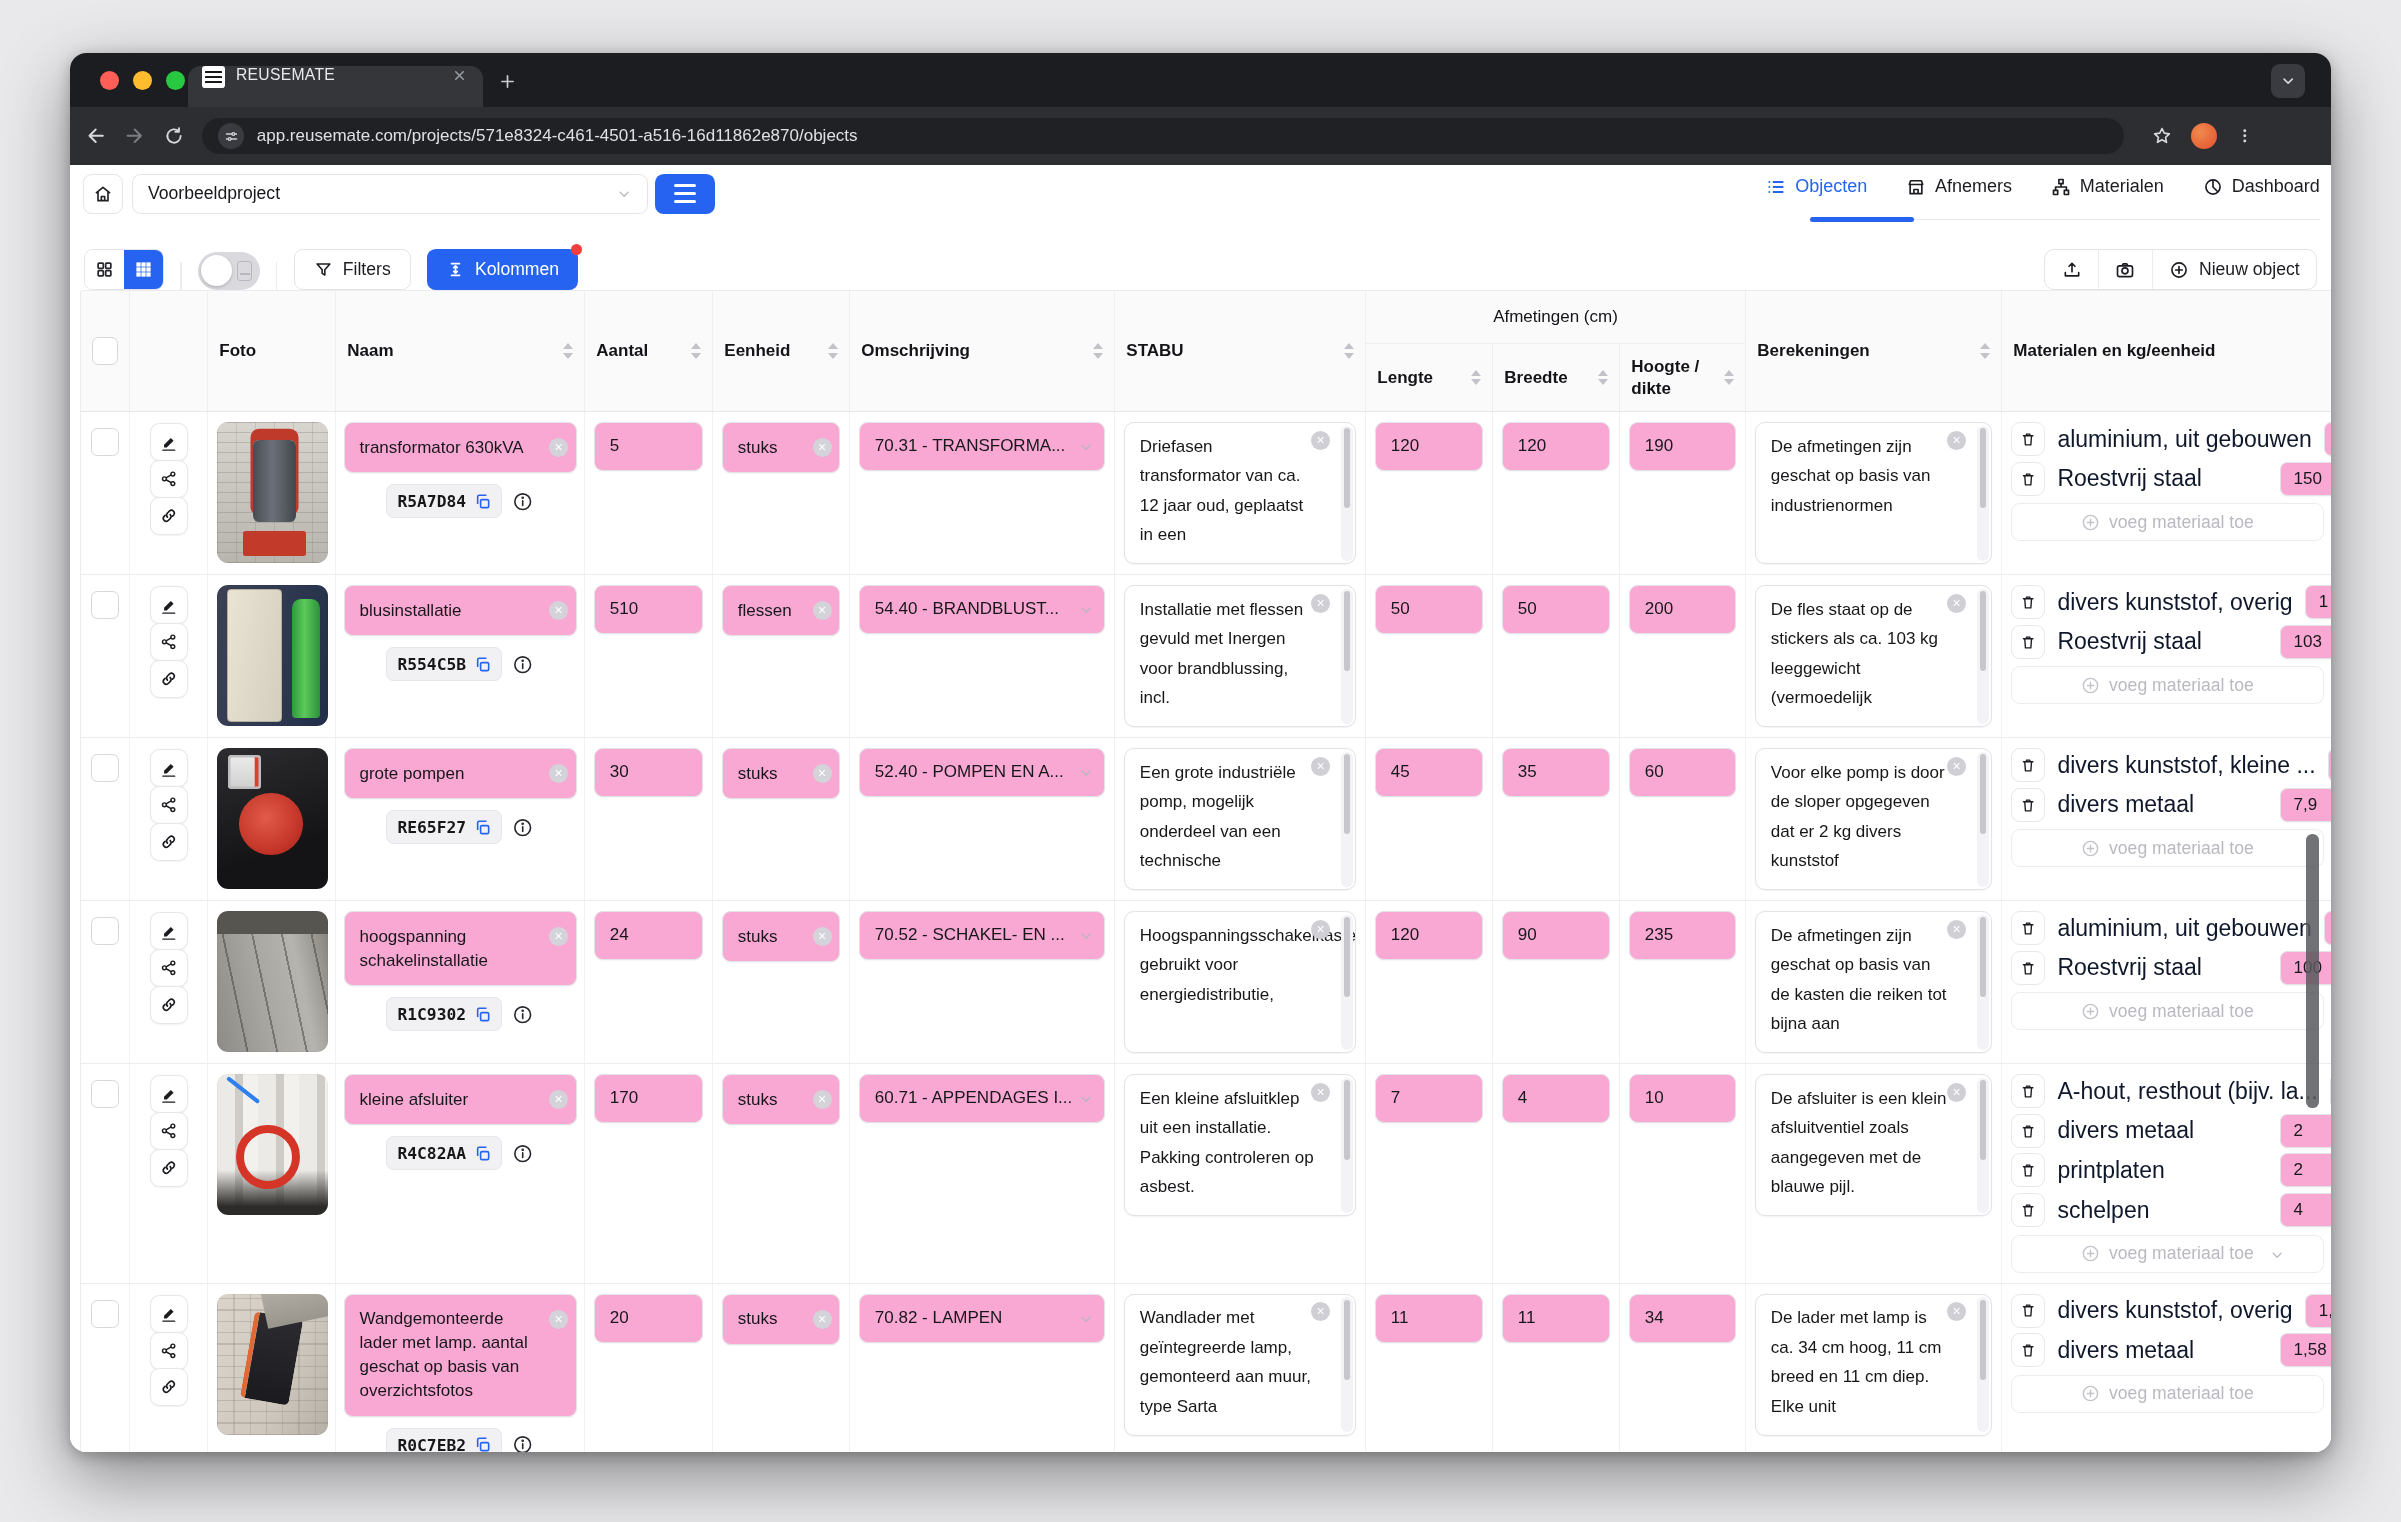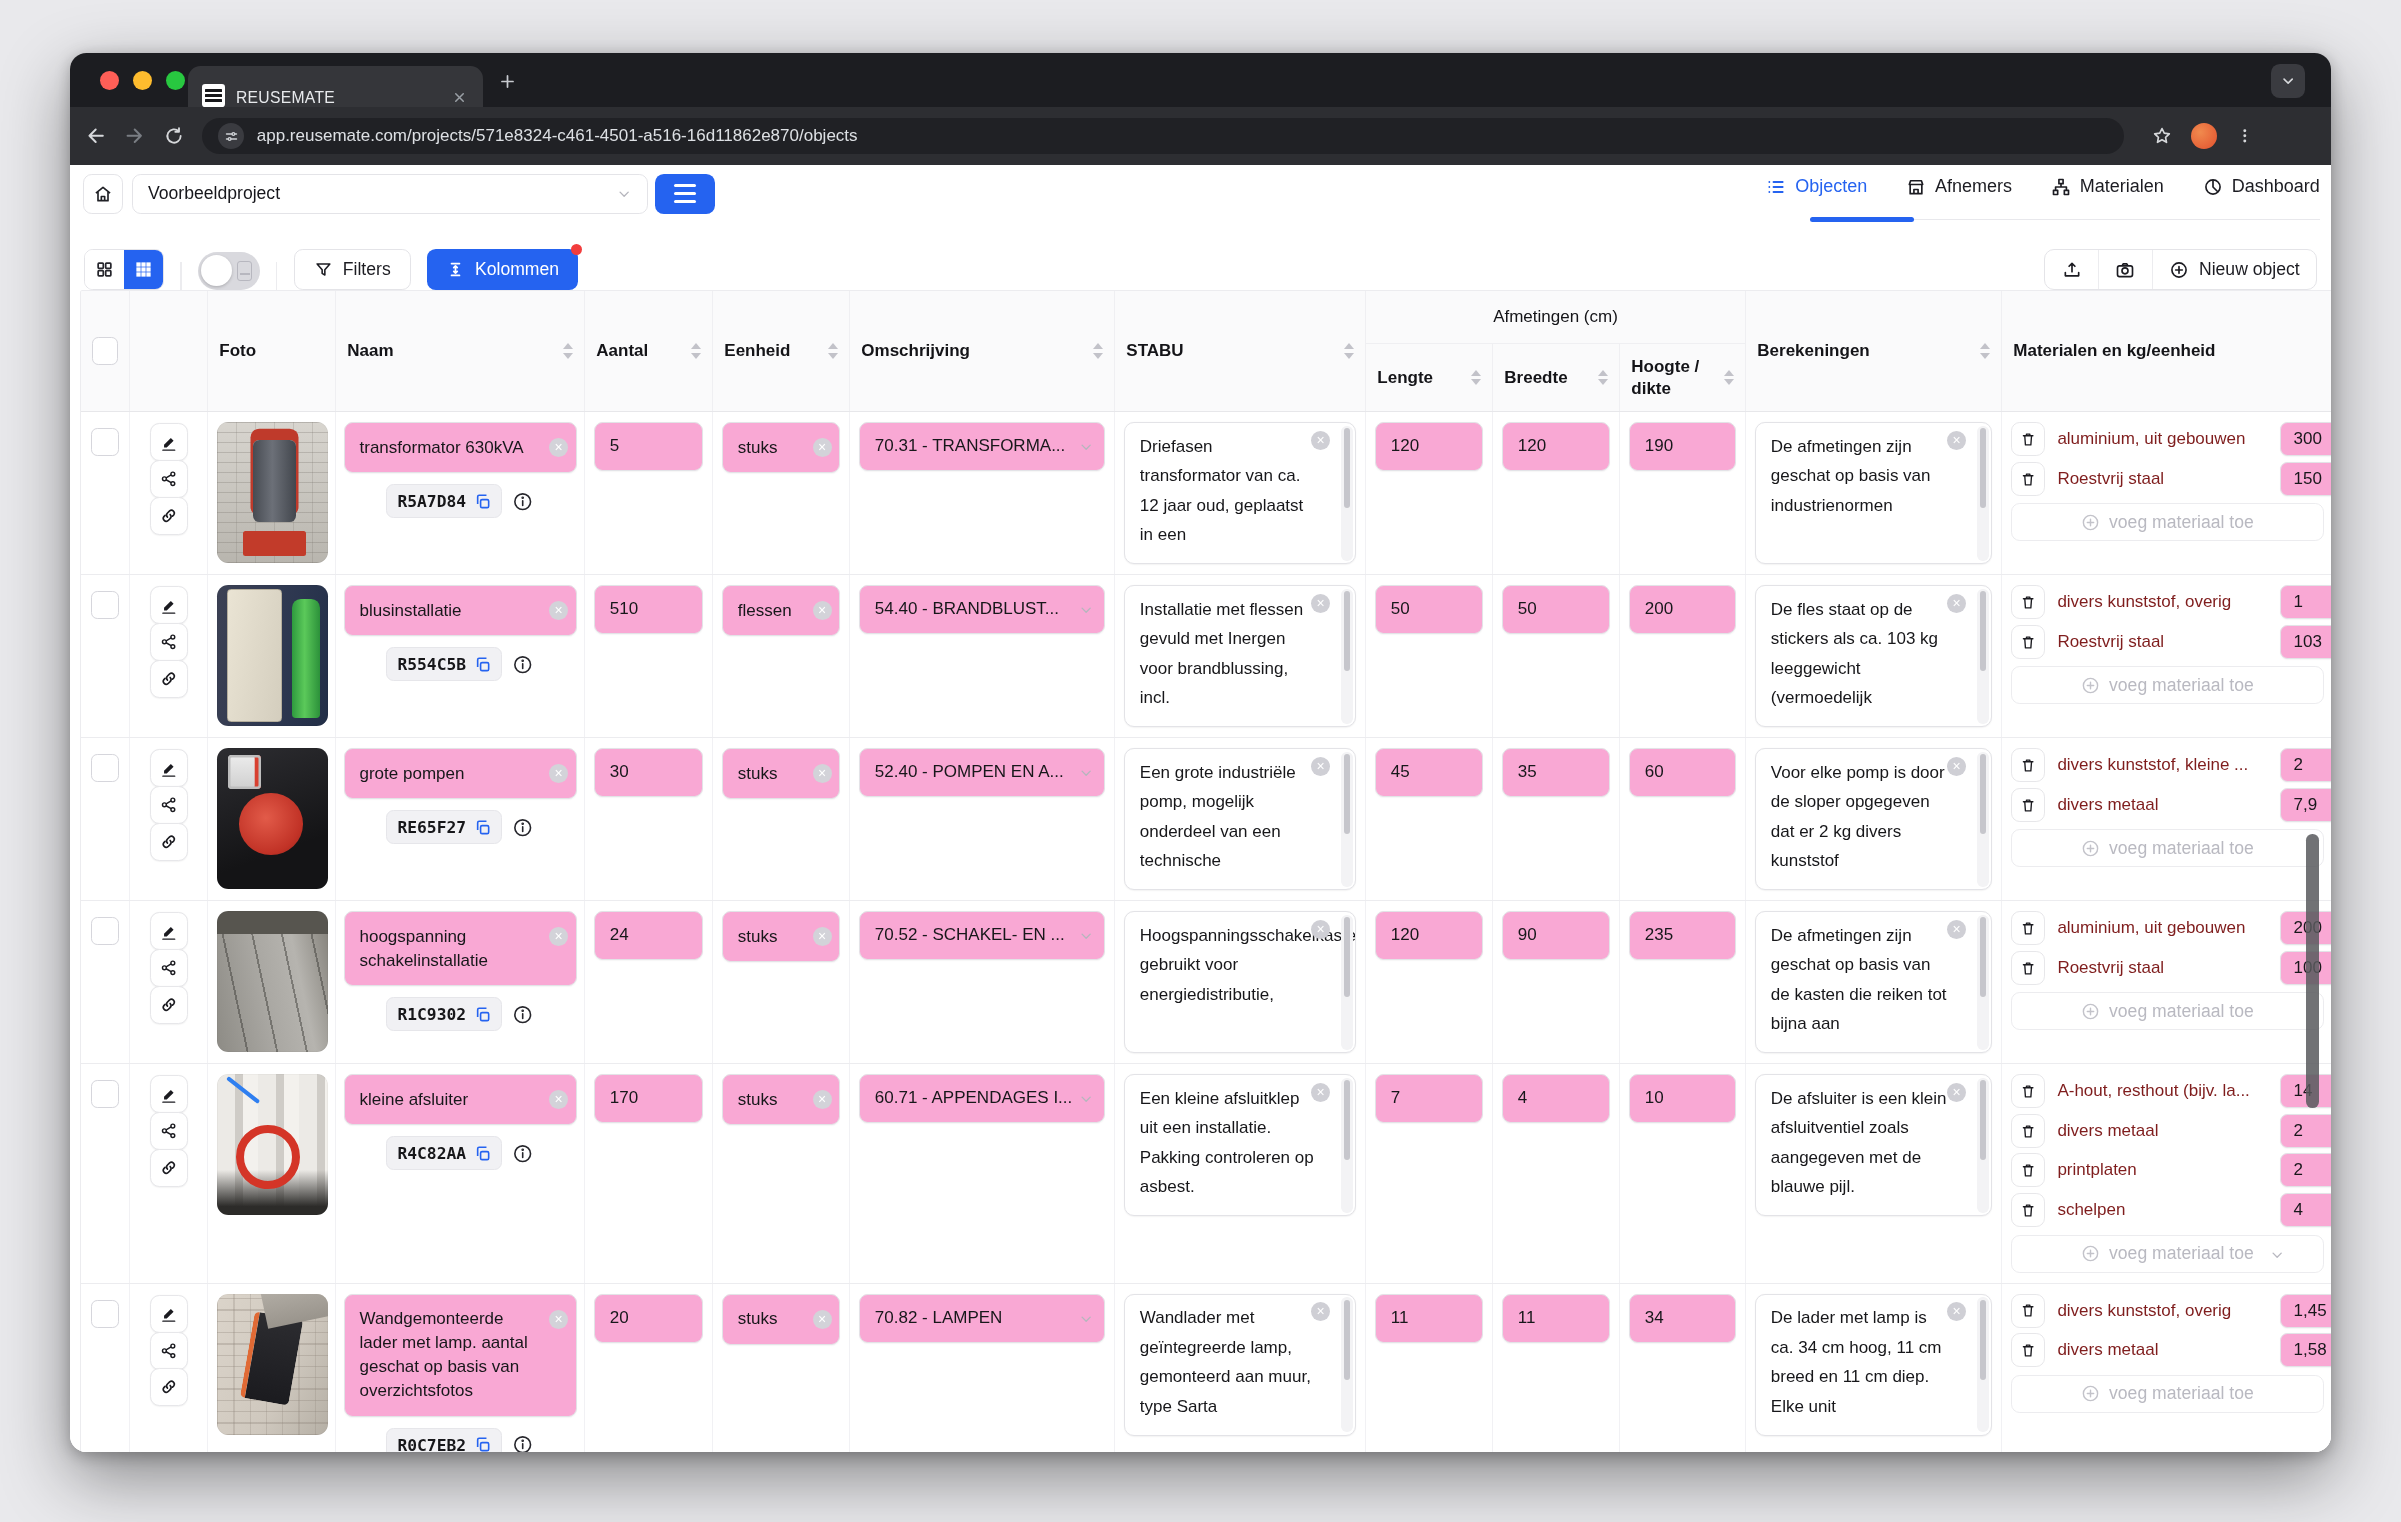--- a/index.html
+++ b/index.html
@@ -6,21 +6,21 @@
   html,body{width:2401px;height:1522px;overflow:hidden;background:#e9e9ec;font-family:"Liberation Sans",sans-serif;}
   svg{display:block}
   
   .window{position:absolute;left:70px;top:53px;width:2261px;height:1399px;border-radius:16.3px;overflow:hidden;
           box-shadow:0 25px 69px rgba(0,0,0,.42), 0 3.8px 15px rgba(0,0,0,.25);background:#fff;}
   
   .tabstrip{position:relative;height:54px;background:#1c1d21;}
   .traffic{position:absolute;top:17.6px;left:30px;display:flex;gap:14px;}
   .traffic span{width:19px;height:19px;border-radius:50%;}
   .tab{position:absolute;left:118px;top:12.6px;width:295px;height:41px;background:#35363a;border-radius:12.6px 12.6px 0 0;
-       display:flex;align-items:flex-end;padding:0 14px;gap:11.3px;}
+       display:flex;align-items:flex-start;padding:0 14px;gap:11.3px;}
   .favicon{width:22.6px;height:22.6px;background:#fff;border-radius:3.1px;display:flex;flex-direction:column;justify-content:center;gap:2.5px;padding:3.1px;}
   .favicon i{display:block;height:2.5px;background:#17171a;border-radius:0.6px}
   .tab-title{color:#e8eaed;font-size:15.7px;flex:1;letter-spacing:0.3px}
   .tab-close{color:#9aa0a6;width:19px;height:19px;display:flex;align-items:center;justify-content:center}
   .newtab{position:absolute;left:428px;top:19px;color:#c7cacf}
   .tabchev{position:absolute;right:26px;top:11.3px;width:34px;height:34px;border-radius:8.8px;background:#3a3b40;display:flex;align-items:center;justify-content:center;color:#d6d8db}
   
   .urlbar{position:relative;height:58px;background:#2d2e32;display:flex;align-items:center;}
   .navico{width:28px;height:28px;display:flex;align-items:center;justify-content:center;color:#d6d8db;margin-left:11.3px}
   .navico.dim{color:#797d83}
@@ -101,21 +101,21 @@
   .select-input .chev{position:absolute;right:10px;top:16.3px;color:#b6b6bd}
   .textarea{position:relative;margin:0 8.8px;height:142px;background:#fff;border:1.3px solid #e3e3e7;border-radius:10px;box-shadow:0 0.6px 1.3px rgba(0,0,0,.05);padding:8.8px 38px 6.3px 15px;font-size:17px;line-height:29.5px;color:#17171a;overflow:hidden}
   .textarea .clear-x{top:7.5px;right:25px;background:#cfcfd5}
   .tscroll{position:absolute;right:5px;top:5px;width:6.3px;height:80px;border-radius:3.1px;background:#c6c6cc}
   .tscroll-track{position:absolute;right:2.5px;top:2.5px;bottom:2.5px;width:11.3px;border-radius:5.7px;background:#f3f3f5}
   
   .c-mat{padding-right:0}
   .mat-list{display:flex;flex-direction:column;gap:5.7px;padding-left:8.8px}
   .mat-entry{display:flex;align-items:center;gap:12.6px}
   .trash{width:34px;height:34px;background:#fff;border:1.3px solid #e7e7ea;border-radius:8.8px;display:flex;align-items:center;justify-content:center;color:#1b1b20;flex:0 0 auto}
-  .mat-label{font-size:17px;color:#7f1d1d;white-space:nowrap}
+  .mat-label{font-size:23px;color:#0f172a;white-space:nowrap}
   .mat-val{margin-left:auto;flex:0 0 94px;margin-right:-41px;height:34px;line-height:31px;padding:0 12.6px;border-radius:7.5px}
   .add-material{margin:7.5px 8.8px 0 8.8px;height:38px;border:1.3px solid #ececef;border-radius:8.8px;display:flex;align-items:center;justify-content:center;gap:8.8px;color:#b9b9c1;font-size:17.6px;position:relative}
   .add-material .add-chev{display:none;position:absolute;right:38px;top:11.3px;color:#b9b9c1}
   .add-material.has-chev .add-chev{display:block}
   .pagescroll{position:absolute;left:2236px;top:669px;width:12.6px;height:274px;border-radius:6.3px;background:#58595d;opacity:.85}
   
   .photo-transformator{background:
     repeating-linear-gradient(0deg,rgba(120,115,108,.30) 0 1.3px,transparent 1.3px 10px),
     repeating-linear-gradient(90deg,rgba(120,115,108,.22) 0 1.3px,transparent 1.3px 19px),
     linear-gradient(#d8d5cf,#b8b5ae);}

